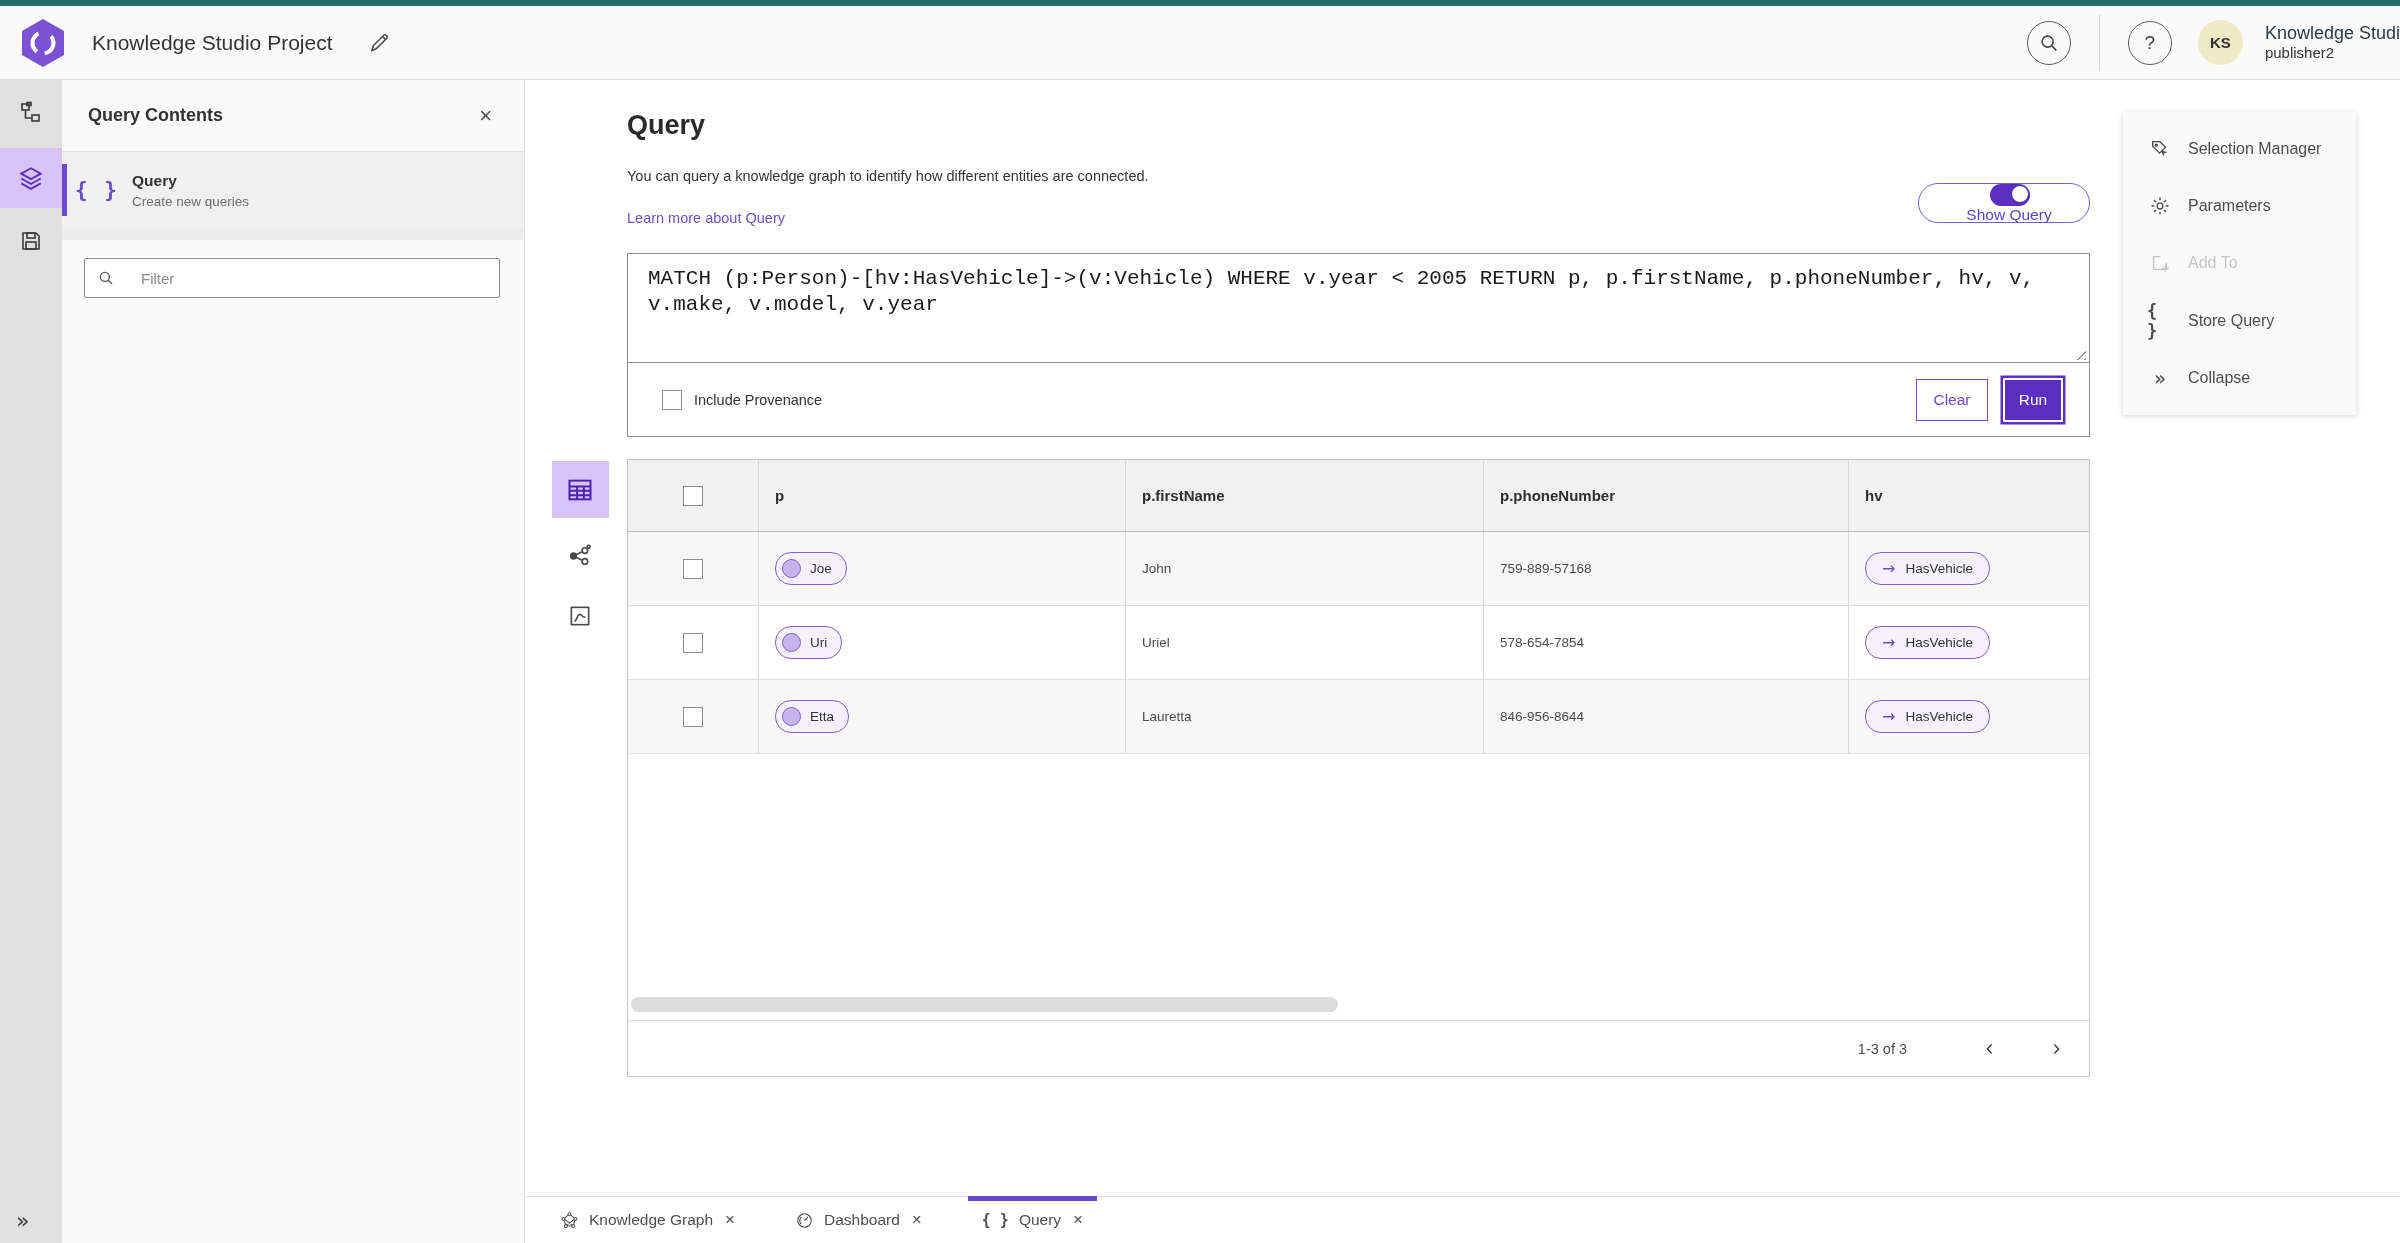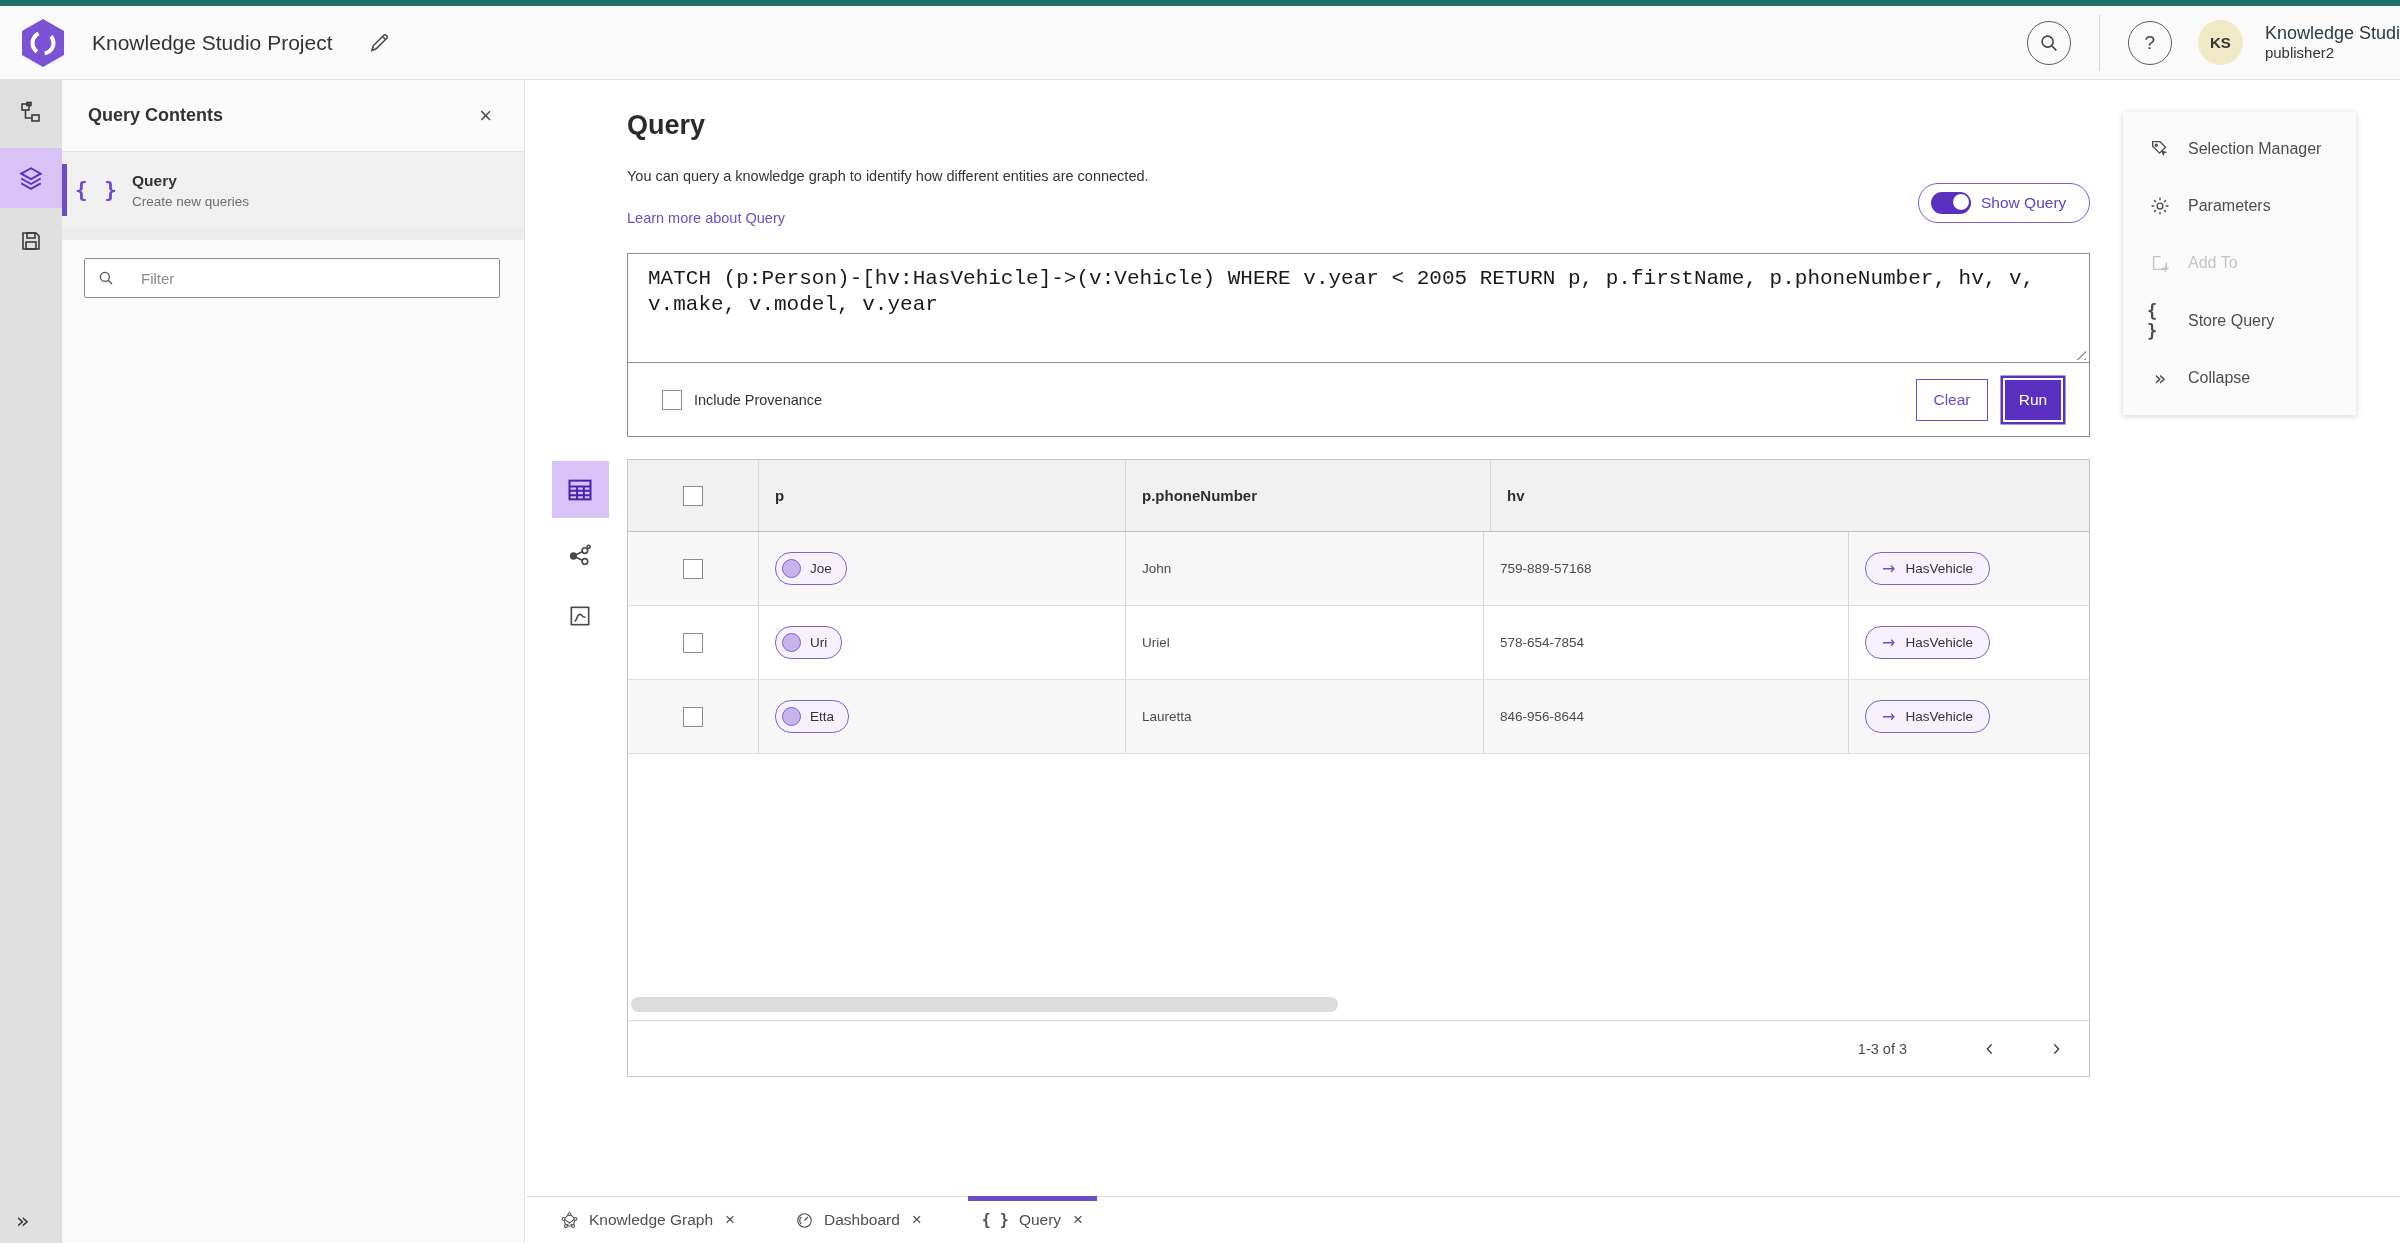--- a/index.html
+++ b/index.html
@@ -55,21 +55,21 @@
   .filter-input::placeholder{color:#8a8a8a;}
 
   
   .main{position:absolute;left:526px;top:80px;right:0;bottom:47px;background:#fff;overflow:hidden;}
   .content{position:relative;margin-left:101px;width:1463px;padding-top:28px;}
   .h1{font-size:27px;font-weight:700;color:#2b2b2b;margin:0;line-height:34px;}
   .desc{margin-top:26px;font-size:14.5px;color:#333;}
   .learn-link{display:inline-block;margin-top:26px;font-size:14.5px;color:#6a4fc9;text-decoration:none;cursor:pointer;}
 
   .show-toggle{position:absolute;top:103px;right:0;width:172px;height:40px;border:1.5px solid #7a5dd0;border-radius:21px;
-               background:#fff;display:flex;align-items:center;box-sizing:border-box;cursor:pointer;}
+               background:#fff;display:flex;align-items:center;box-sizing:border-box;cursor:pointer;flex-direction:column;}
   .switch{width:40px;height:22px;background:#5b2fc0;border-radius:11px;margin-left:12px;position:relative;flex:0 0 auto;}
   .knob{position:absolute;right:1px;top:1px;width:18px;height:18px;background:#fff;border-radius:50%;border:1px solid #4a26a0;box-sizing:border-box;}
   .show-label{margin-left:10px;font-size:15.5px;color:#5547c6;}
 
   .query-box{position:relative;margin-top:26px;border:1px solid #8d8d8d;}
   .query-text{display:block;width:100%;height:109px;border:none;border-bottom:1px solid #8d8d8d;resize:none;
               font-family:"Liberation Mono",monospace;font-size:21px;line-height:26px;padding:12px 20px;
               box-sizing:border-box;color:#1a1a1a;outline:none;background:#fff;overflow:hidden;}
   .resize-glyph{position:absolute;right:3px;top:94px;width:12px;height:12px;pointer-events:none;
                 background:repeating-linear-gradient(135deg,#999 0 1.5px,transparent 1.5px 5px);
@@ -302,20 +302,21 @@
             </span>
           </button>
         </div>
 
         <div class="results-panel">
           <div class="t-header">
             <div class="t-cell col-cb">
               <span class="cb"></span>
             </div>
             <div class="t-cell col-p">p</div>
+            <div class="t-cell col-fn">p.firstName</div>
             <div class="t-cell col-pn">p.phoneNumber</div>
             <div class="t-cell col-hv">hv</div>
           </div>
 
           <div class="t-row odd">
             <div class="t-cell col-cb">
               <span class="cb"></span>
             </div>
             <div class="t-cell col-p">
               <span class="chip-person">

